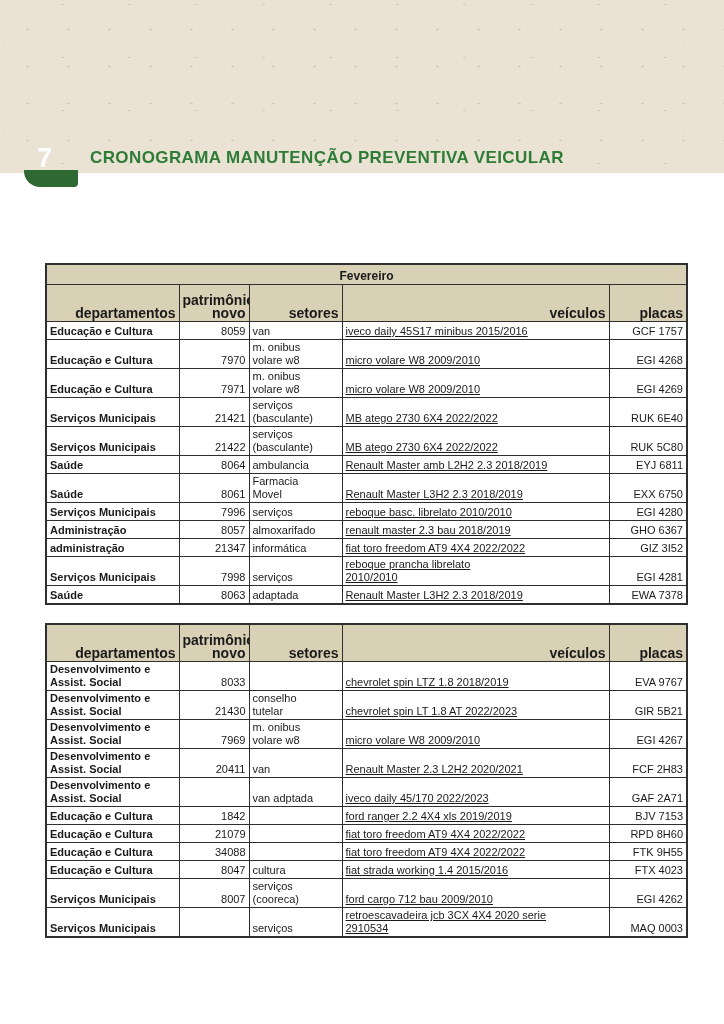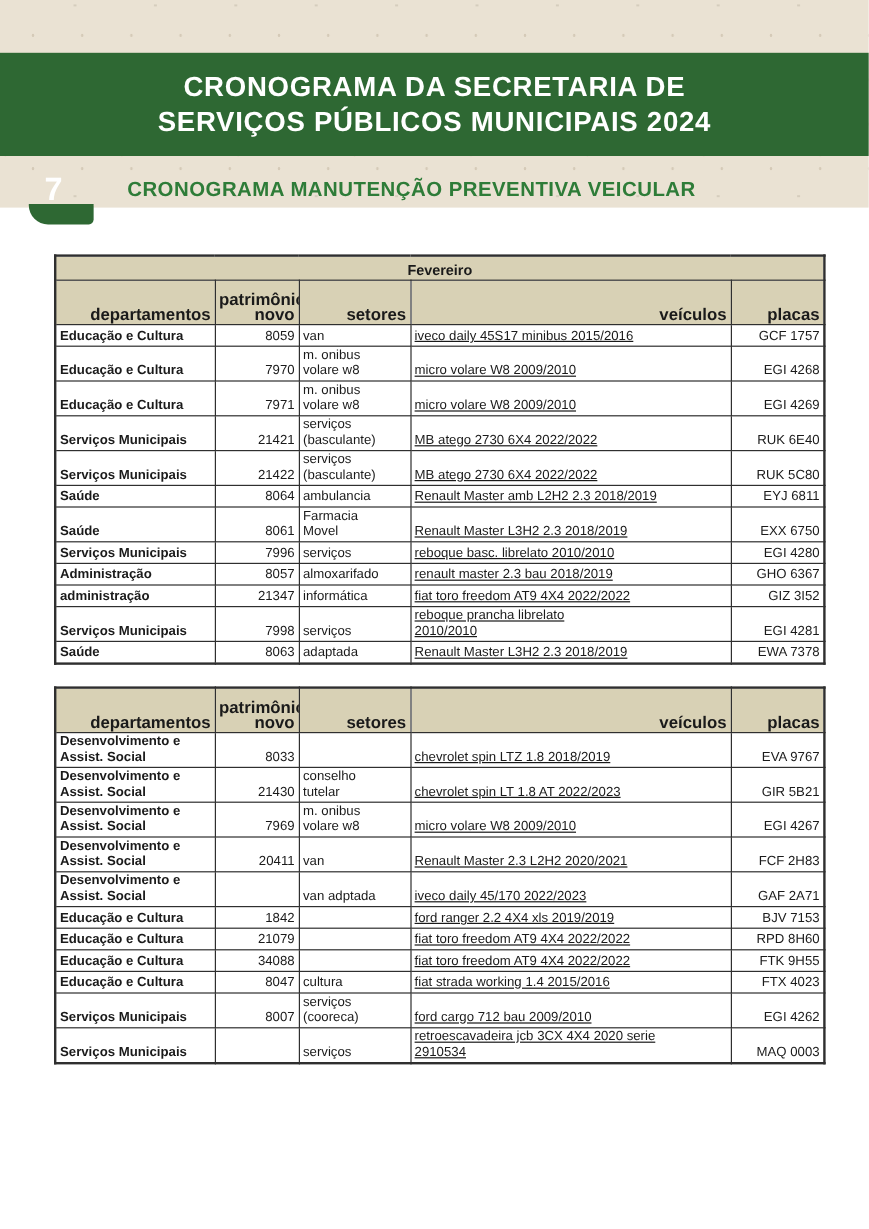--- a/index.html
+++ b/index.html
@@ -66,35 +66,34 @@
   }
 
   .section-title {
     position: absolute;
     left: 90px; top: 148px;
     color: var(--section-green, #2e7c38);
     font-weight: bold;
     font-size: 17px;
     letter-spacing: 0.4px;
     white-space: nowrap;
-    margin-left: 16px;
   }
 
   
   table.sched {
     border-collapse: collapse;
     table-layout: fixed;
     width: 641px;
     margin-left: 45px;
     font-family: "Liberation Sans", sans-serif;
     font-size: 11px;
     color: #1a1a1a;
     border: 2px solid var(--table-border, #2f2f2f);
   }
-  table.sched.first { margin-top: 39px; }
+  table.sched.first { margin-top: 90px; }
   table.sched.second { margin-top: 18px; }
 
   table.sched th, table.sched td {
     border: 1px solid var(--table-border, #2f2f2f);
     padding: 1px 3px;
     vertical-align: bottom;
     white-space: pre-line;
     overflow: hidden;
     line-height: 13px;
   }
@@ -117,24 +116,20 @@
   td.c-dept  { font-weight: bold; text-align: left; }
   td.c-patrimonio { text-align: right; padding-right: 6px; }
   td.c-setor { text-align: left; }
   td.c-veiculo { text-align: left; padding-left: 5px; text-decoration: underline; }
   td.c-placa { text-align: right; }
 </style>
 </head>
 <body>
 
 <div class="top-area">
-  <div class="banner">
-    <div class="line">CRONOGRAMA DA SECRETARIA DE</div>
-    <div class="line">SERVIÇOS PÚBLICOS MUNICIPAIS 2024</div>
-  </div>
   <div class="page-tab"></div>
   <div class="page-num">7</div>
   <div class="section-title">CRONOGRAMA MANUTENÇÃO PREVENTIVA VEICULAR</div>
 </div>
 
 <table class="sched first">
   <colgroup>
     <col style="width:133px">
       <col style="width:70px">
       <col style="width:93px">

